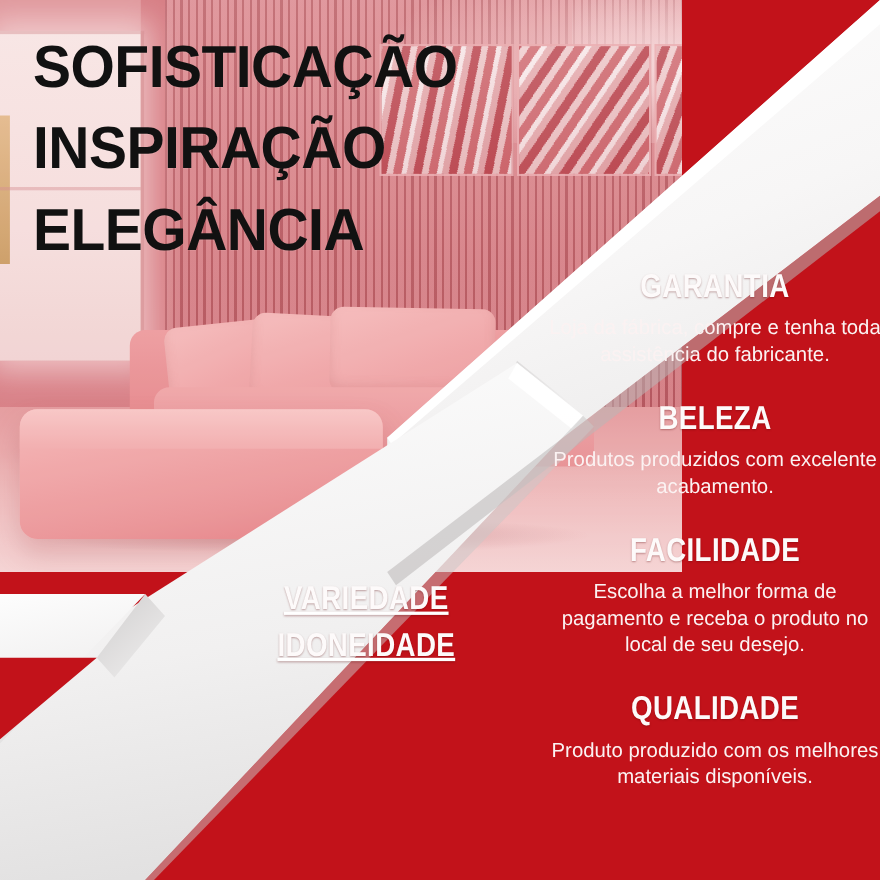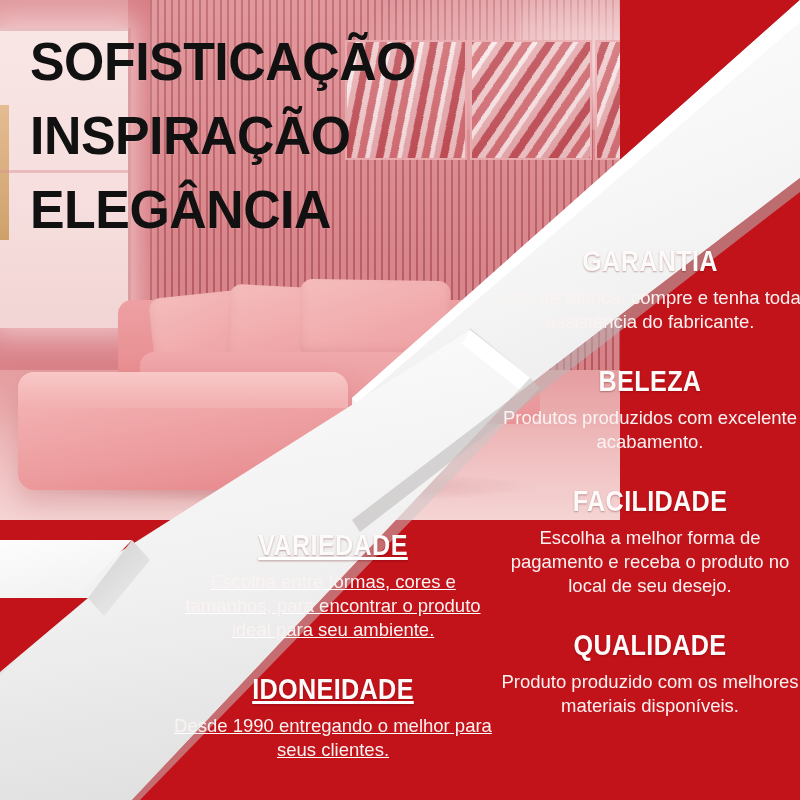--- a/index.html
+++ b/index.html
@@ -219,18 +219,16 @@
     <h3>BELEZA</h3>
     <p>Produtos produzidos com excelente acabamento.</p>
     <h3>FACILIDADE</h3>
     <p>Escolha a melhor forma de pagamento e receba o produto no local de seu desejo.</p>
     <h3>QUALIDADE</h3>
     <p>Produto produzido com os melhores materiais disponíveis.</p>
   </div>
 
   <div class="col" id="col-left">
     <h3>VARIEDADE</h3>
-    <p>Escolha entre formas, cores e tamanhos, para encontrar o produto ideal para seu ambiente.</p>
     <h3>IDONEIDADE</h3>
-    <p>Desde 1990 entregando o melhor para seus clientes.</p>
   </div>
 
 </div>
 
 </body></html>

